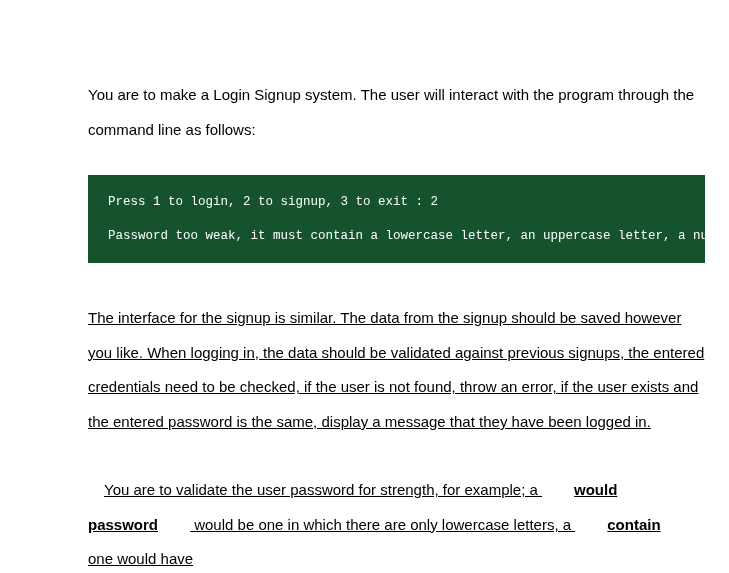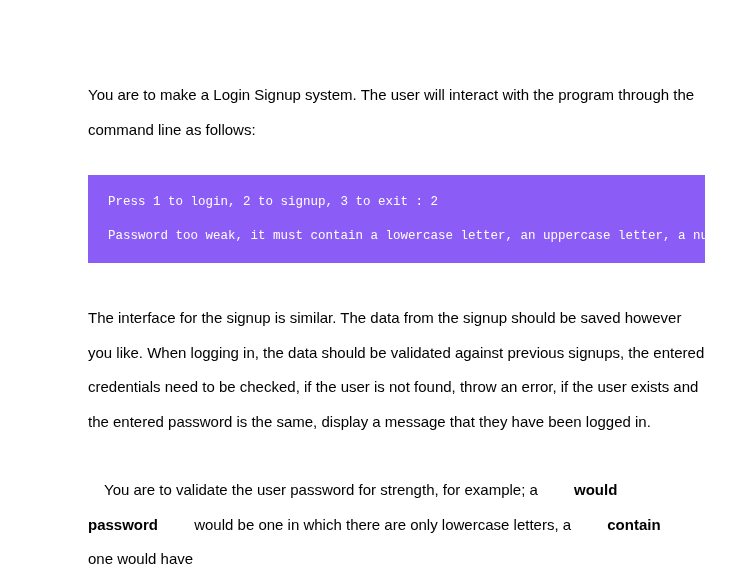--- a/index.html
+++ b/index.html
@@ -13,35 +13,36 @@
       padding: 30px 40px;
       width: 729px;
       color: #000;
       font-size: 15px;
       line-height: 2.3;
     }
     .intro-text {
       margin-bottom: 28px;
     }
     .terminal {
-      background: #8b5cf6;
+      background: #14532d;
       color: #ffffff;
       font-family: 'Courier New', Courier, monospace;
       font-size: 12.5px;
       line-height: 1.45;
       padding: 2px 4px;
       margin-bottom: 38px;
       white-space: nowrap;
       overflow: hidden;
     }
     .terminal-line {
       display: block;
     }
     .body-text {
       margin-bottom: 34px;
+      text-decoration: underline;
     }
     .bold {
       font-weight: bold;
     }
   </style>
 </head>
 <body>
 
 <p class="intro-text">You are to make a Login Signup system. The user will interact with the program through the command line as follows:</p>
 

